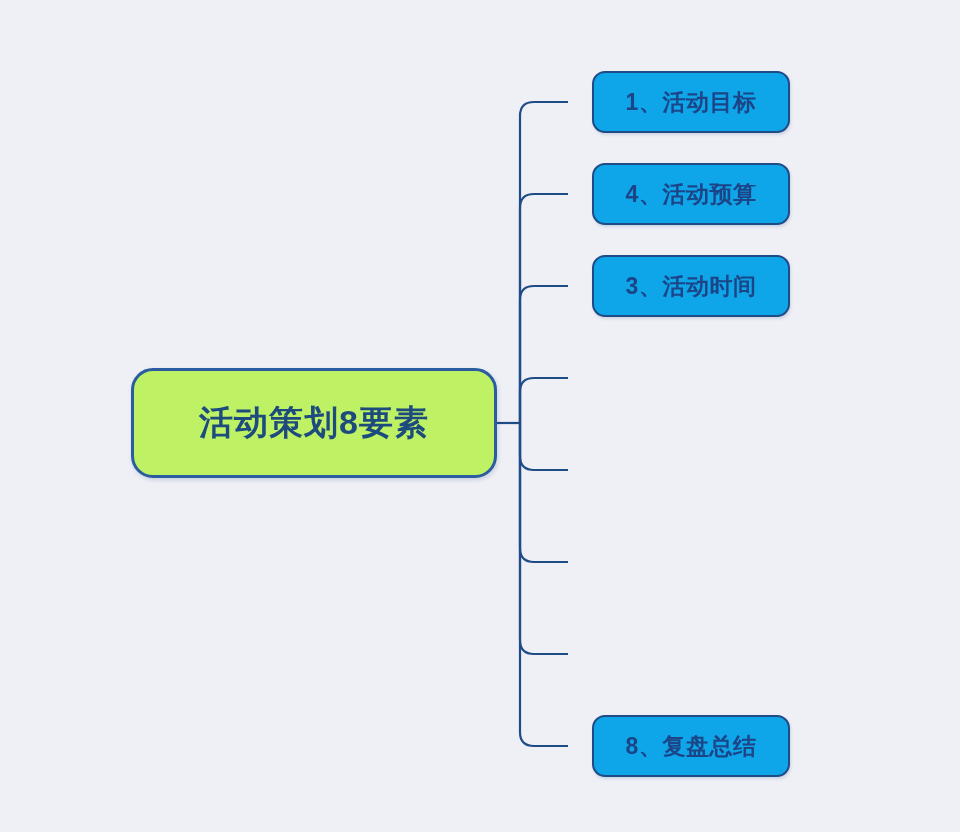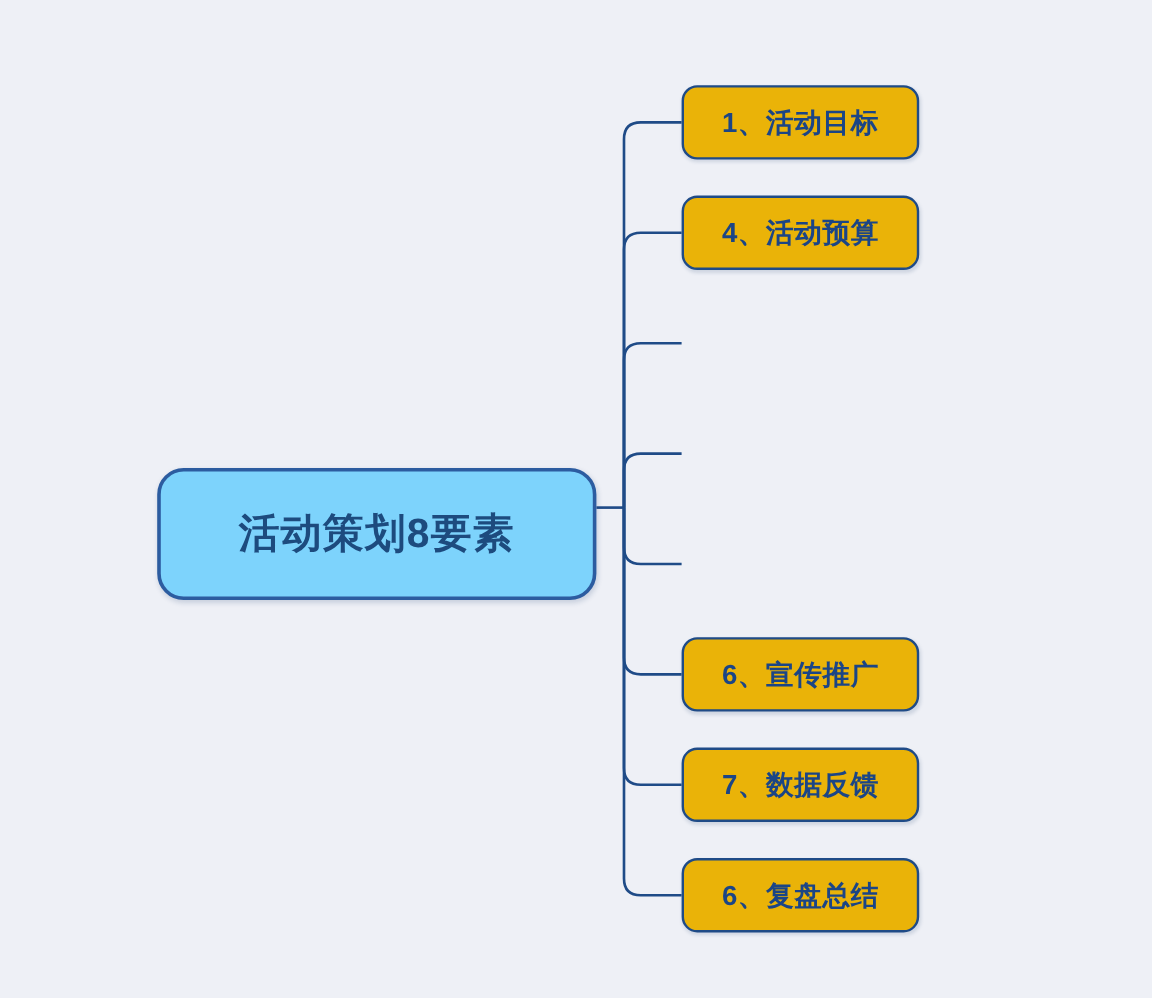--- a/index.html
+++ b/index.html
@@ -28,37 +28,37 @@
   .node {
     position: absolute;
     box-sizing: border-box;
     display: flex;
     align-items: center;
     justify-content: center;
     text-align: center;
   }
   .root-node {
     left: 131px;
-    top: 390px;
+    top: 368px;
     width: 366px;
     height: 110px;
-    background: #7dd3fc;
+    background: #bef264;
     border: 3px solid #2c5ca0;
     border-radius: 22px;
     color: #1d4b7e;
     font-size: 34px;
     font-weight: 700;
     letter-spacing: 1px;
     box-shadow: 1px 2px 4px rgba(30, 60, 110, 0.18);
   }
   .child-node {
-    left: 568px;
+    left: 592px;
     width: 198px;
     height: 62px;
-    background: #eab308;
+    background: #0ea5e9;
     border: 2px solid #1f4b87;
     border-radius: 13px;
     color: #1b4586;
     font-size: 23px;
     font-weight: 700;
     letter-spacing: 0.5px;
     box-shadow: 1px 2px 3px rgba(30, 60, 110, 0.15);
   }
 </style>
 </head>
@@ -81,23 +81,20 @@
   <div class="node root-node">
     <span>活动策划8要素</span>
   </div>
 
   <div class="node child-node" style="top:71px">
     <span>1、活动目标</span>
   </div>
   <div class="node child-node" style="top:163px">
     <span>4、活动预算</span>
   </div>
-  <div class="node child-node" style="top:531px">
-    <span>6、宣传推广</span>
-  </div>
-  <div class="node child-node" style="top:623px">
-    <span>7、数据反馈</span>
+  <div class="node child-node" style="top:255px">
+    <span>3、活动时间</span>
   </div>
   <div class="node child-node" style="top:715px">
-    <span>6、复盘总结</span>
+    <span>8、复盘总结</span>
   </div>
 
 </div>
 
 </body></html>

